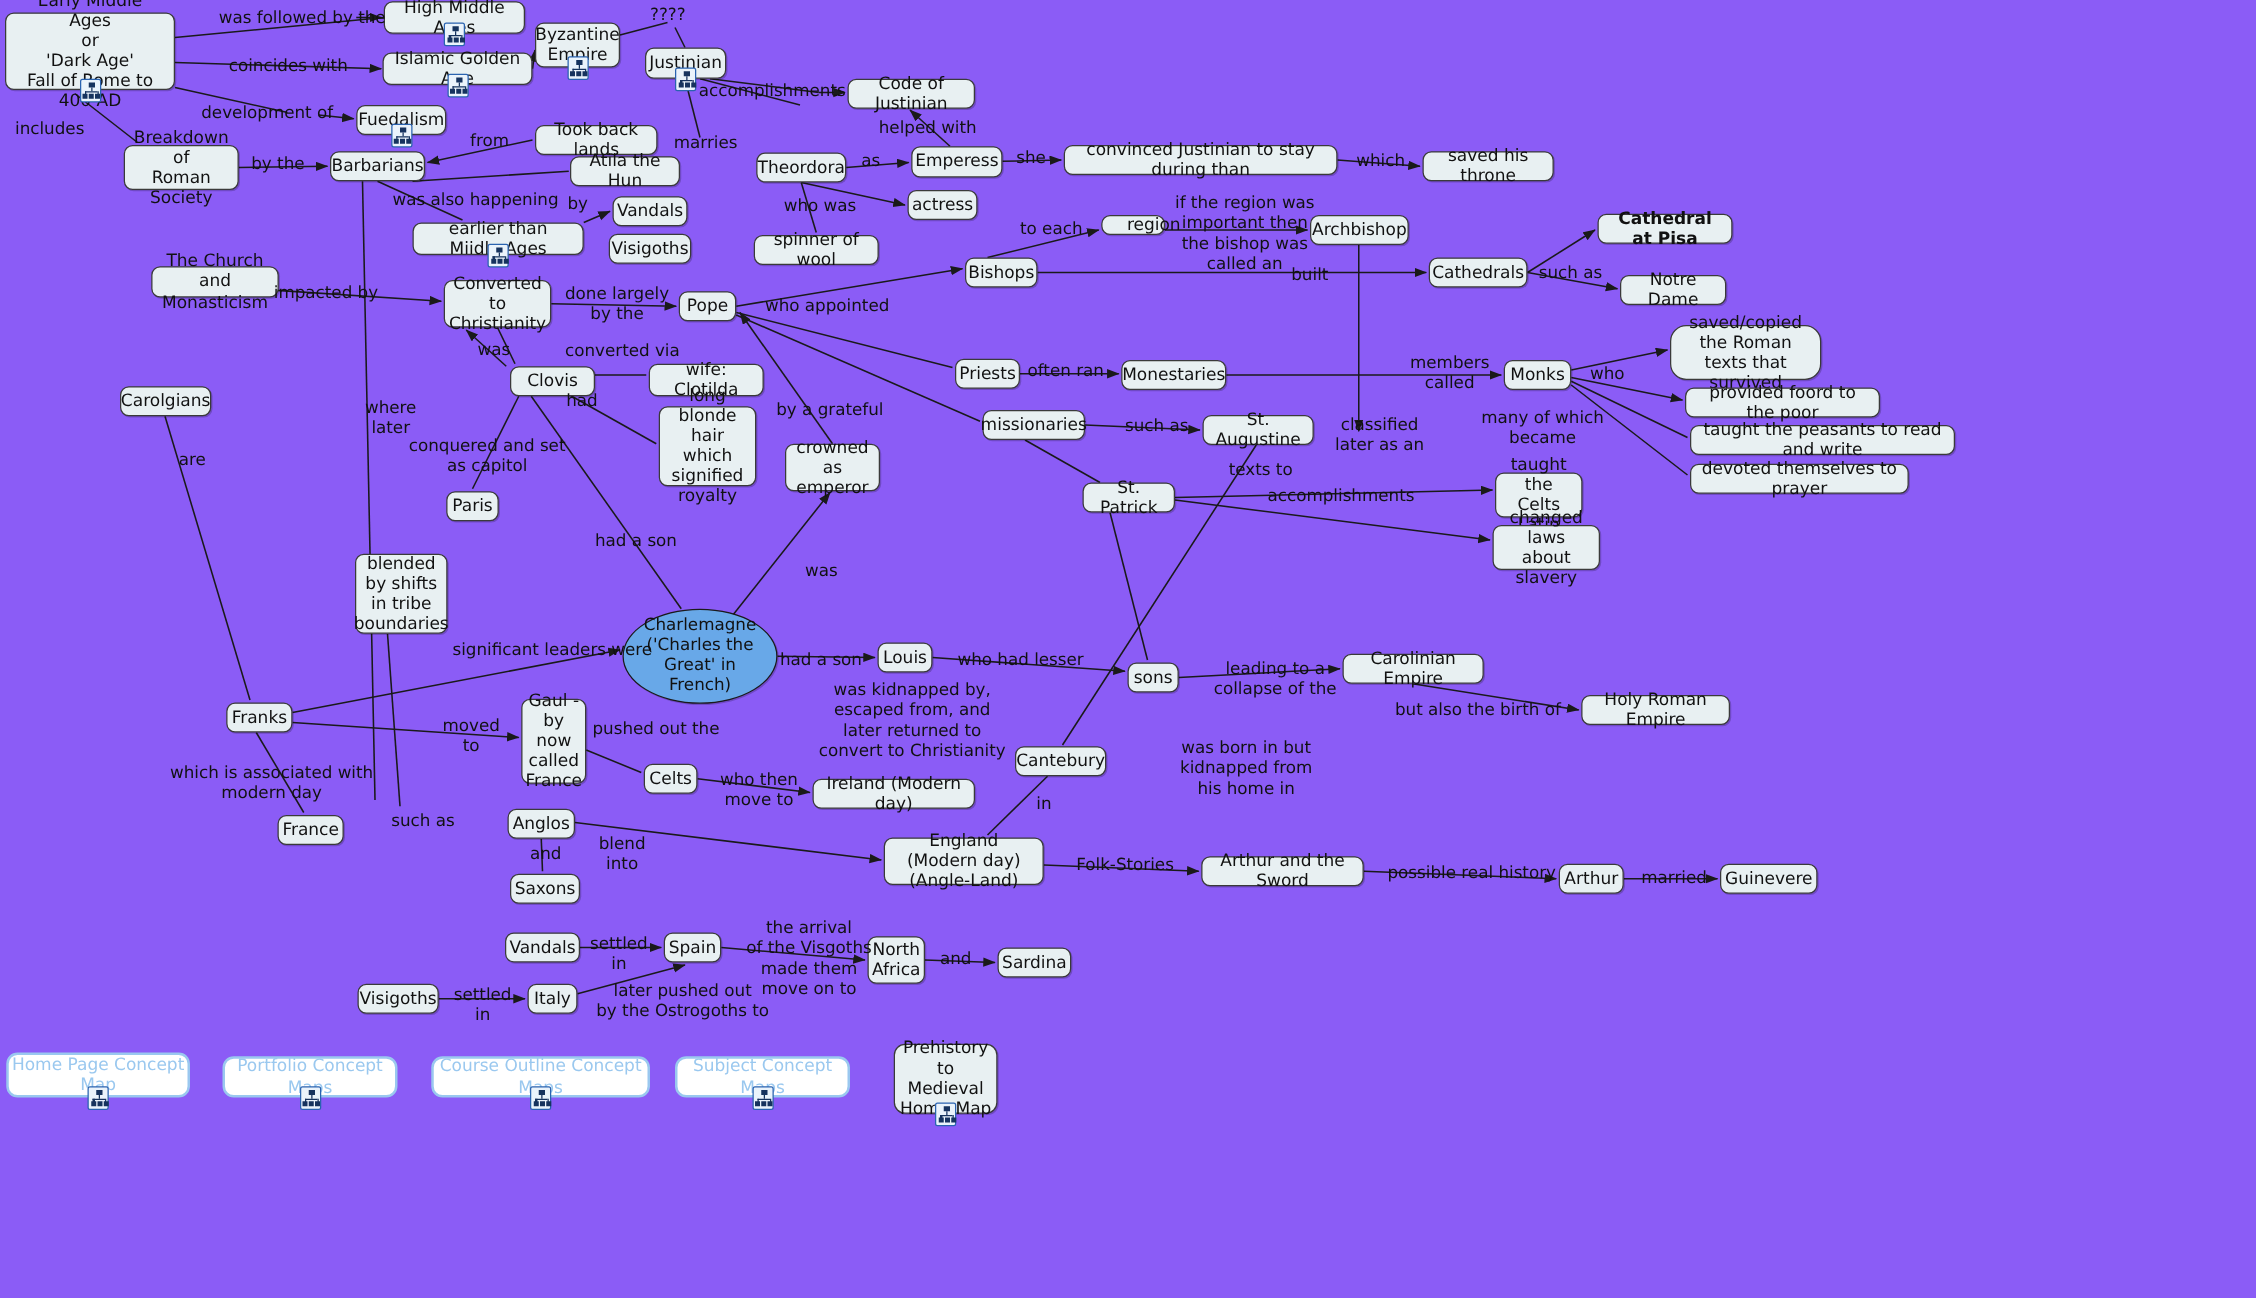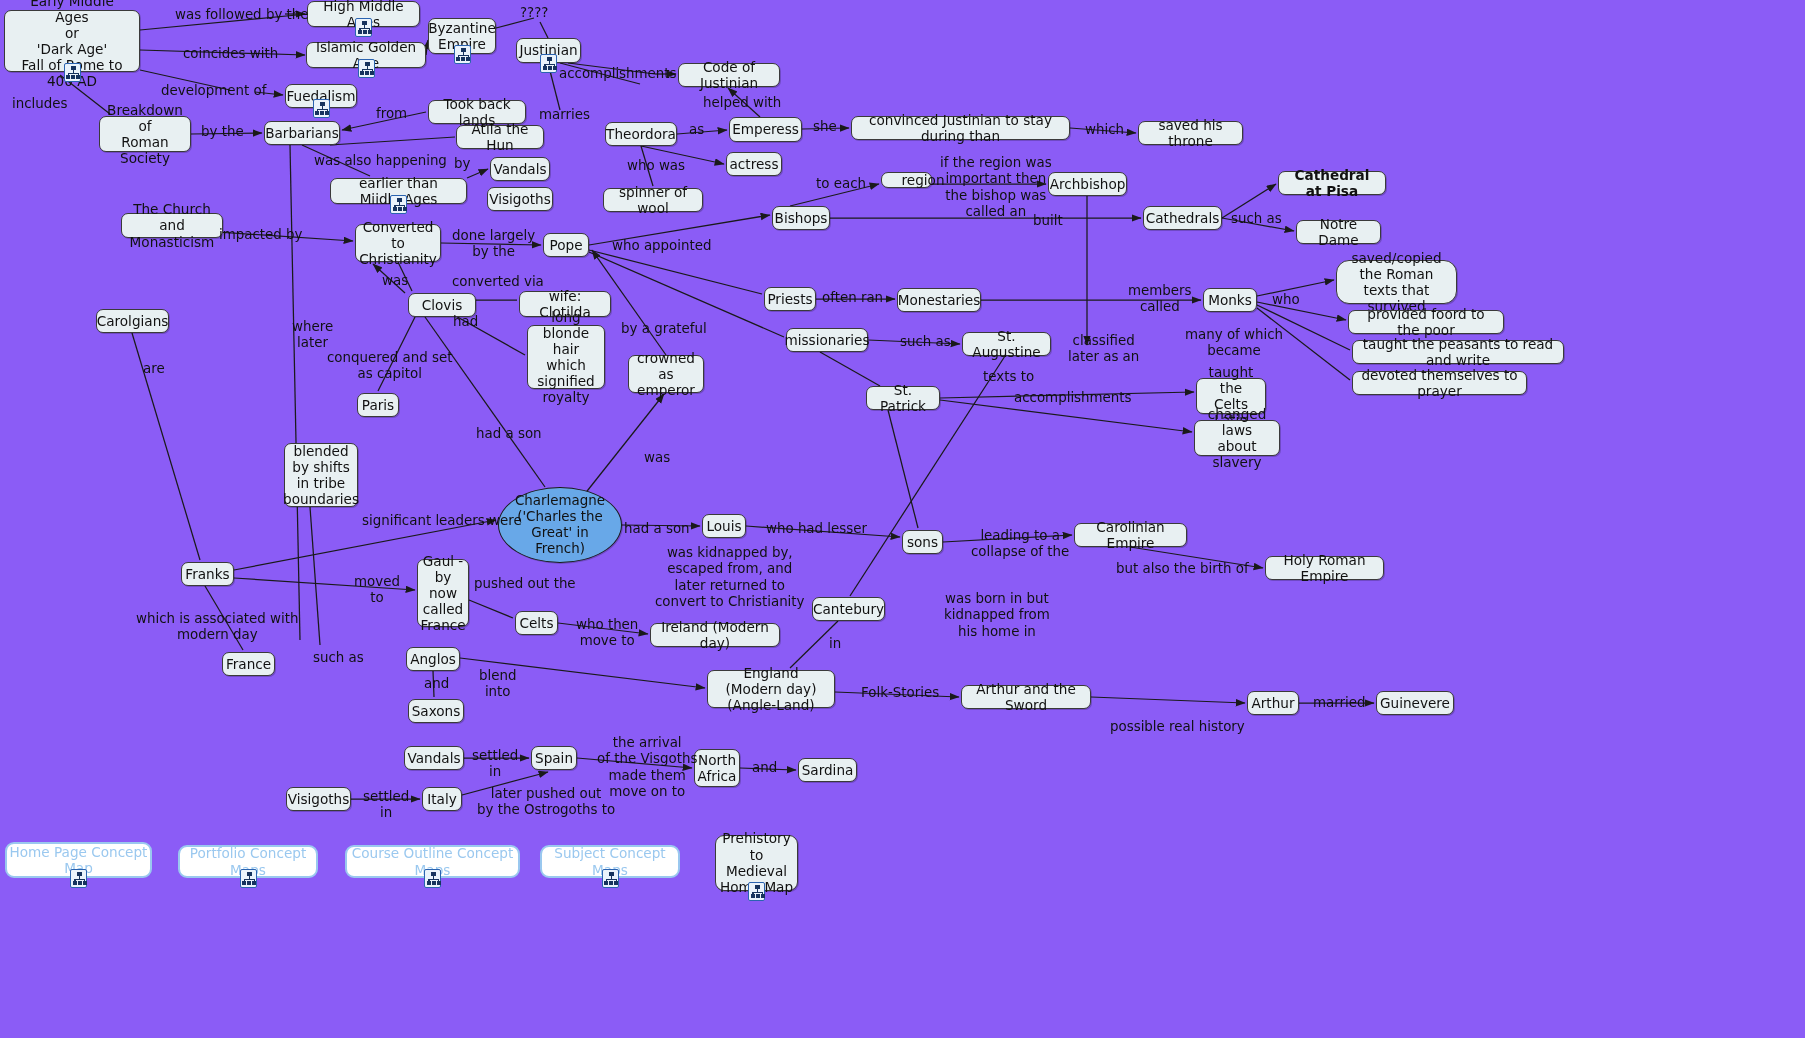--- a/index.html
+++ b/index.html
@@ -407,21 +407,21 @@
       <div class="linklabel" style="left: 136px; top: 611px;">which is associated with
 modern day</div>
       <div class="linklabel" style="left: 576px; top: 617px;">who then
 move to</div>
       <div class="linklabel" style="left: 829px; top: 636px;">in</div>
       <div class="linklabel" style="left: 313px; top: 650px;">such as</div>
       <div class="linklabel" style="left: 479px; top: 668px;">blend
 into</div>
       <div class="linklabel" style="left: 424px; top: 676px;">and</div>
       <div class="linklabel" style="left: 861px; top: 685px;">Folk-Stories</div>
-      <div class="linklabel" style="left: 1110px; top: 691px; margin-top: 28px;">possible real history</div>
+      <div class="linklabel" style="left: 1110px; top: 691px;">possible real history</div>
       <div class="linklabel" style="left: 1313px; top: 695px;">married</div>
       <div class="linklabel" style="left: 597px; top: 735px;">the arrival
 of the Visgoths
 made them
 move on to</div>
       <div class="linklabel" style="left: 472px; top: 748px;">settled
 in</div>
       <div class="linklabel" style="left: 752px; top: 760px;">and</div>
       <div class="linklabel" style="left: 477px; top: 786px;">later pushed out
 by the Ostrogoths to</div>

